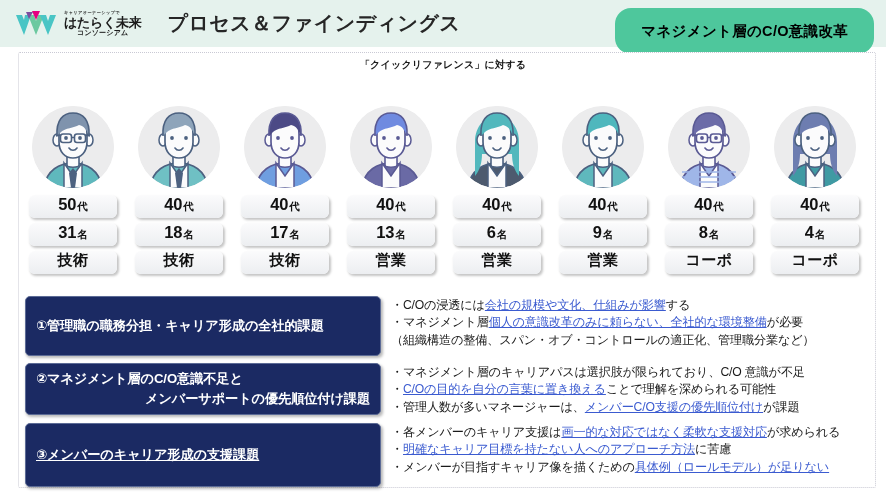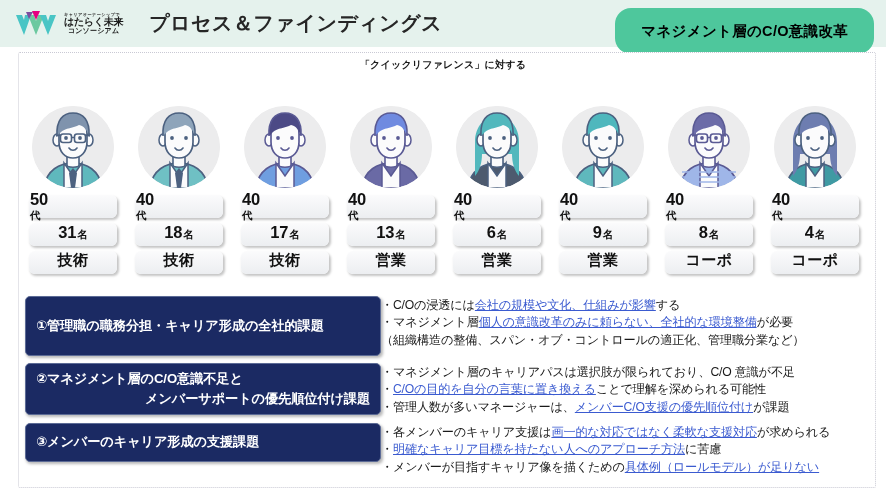--- a/index.html
+++ b/index.html
@@ -14,21 +14,21 @@
   
   .header {
     position: absolute; left:0; top:0; width:886px; height:47px;
     background:#e5f2ed;
     display:flex; align-items:center;
   }
   .logo-wrap { display:flex; align-items:center; margin-left:14px; }
   .logo-mark { width:46px; height:30px; flex:none; }
   .logo-text { margin-left:4px; line-height:1; }
   .logo-top { font-size:4.2px; letter-spacing:.4px; color:#2b2b2b; font-weight:700; white-space:nowrap; }
-  .logo-mid { font-size:10px; font-weight:700; color:#1b1b1b; letter-spacing:-.3px; white-space:nowrap; }
+  .logo-mid { font-size:13px; font-weight:700; color:#1b1b1b; letter-spacing:-.3px; white-space:nowrap; }
   .logo-bot { font-size:7px; font-weight:700; color:#1b1b1b; letter-spacing:.2px; text-align:center; white-space:nowrap; }
   .header-title {
     margin-left:26px; font-size:20px; font-weight:700; color:#262626; letter-spacing:.5px;
   }
   .header-pill {
     position:absolute; right:12px; top:8px;
     background:#4ec79c; color:#000000;
     border-radius:16px; height:46px; padding:0 26px;
     display:flex; align-items:center; justify-content:center;
     font-size:14.5px; font-weight:700; letter-spacing:.3px;
@@ -64,45 +64,45 @@
     width:88px; height:23px; margin-top:5px;
     background:linear-gradient(#fbfbfc,#eceef1);
     border-radius:6px;
     box-shadow: 1.5px 2px 2.5px rgba(0,0,0,.23);
     display:flex; align-items:baseline; justify-content:center;
     color:#111; white-space:nowrap;
   }
   .pill .big { font-size:16.5px; font-weight:700; letter-spacing:-.3px; }
   .pill .sm  { font-size:10.5px; font-weight:700; margin-left:1px; }
   .pill .solo{ font-size:15px; font-weight:700; letter-spacing:.5px; }
-  .pill.first { margin-top:7px;flex-direction:column; }
+  .pill.first { margin-top:7px; }
 
   
   .findings {
     position:absolute; left:25px; top:296px; width:848px;
   }
   .finding { display:flex; align-items:flex-start; margin-bottom:7px; }
   .fbox {
     width:356px; flex:none;
     background:#1b2a63;
     border:1px solid #5c6b96;
     border-radius:5px;
     color:#ffffff;
     font-size:13.2px; font-weight:700; letter-spacing:-.1px;
     display:flex; align-items:center;
     padding:0 10px;
     box-shadow: 1.5px 2px 3px rgba(0,0,0,.28);
   }
   .f1 .fbox { height:60px; }
   .f2 .fbox { height:52px; }
-  .f3 .fbox { height:39px; }
+  .f3 .fbox { height:64px;text-decoration:underline; }
   .fbox .l2 { display:block; text-align:right; }
   .fbox .stack { width:100%; line-height:1.55; }
   .fbody {
-    padding-top:1px;
+    margin-left:10px; padding-top:1px;
     font-size:12.2px; color:#1a1a1a; line-height:1.42;
     letter-spacing:-.2px;
   }
   .fbody div { white-space:nowrap; }
   .hl { color:#3b5bd0; text-decoration:underline; text-decoration-thickness:1px; }
 </style>
 </head>
 <body>
 
 <div class="slide">

